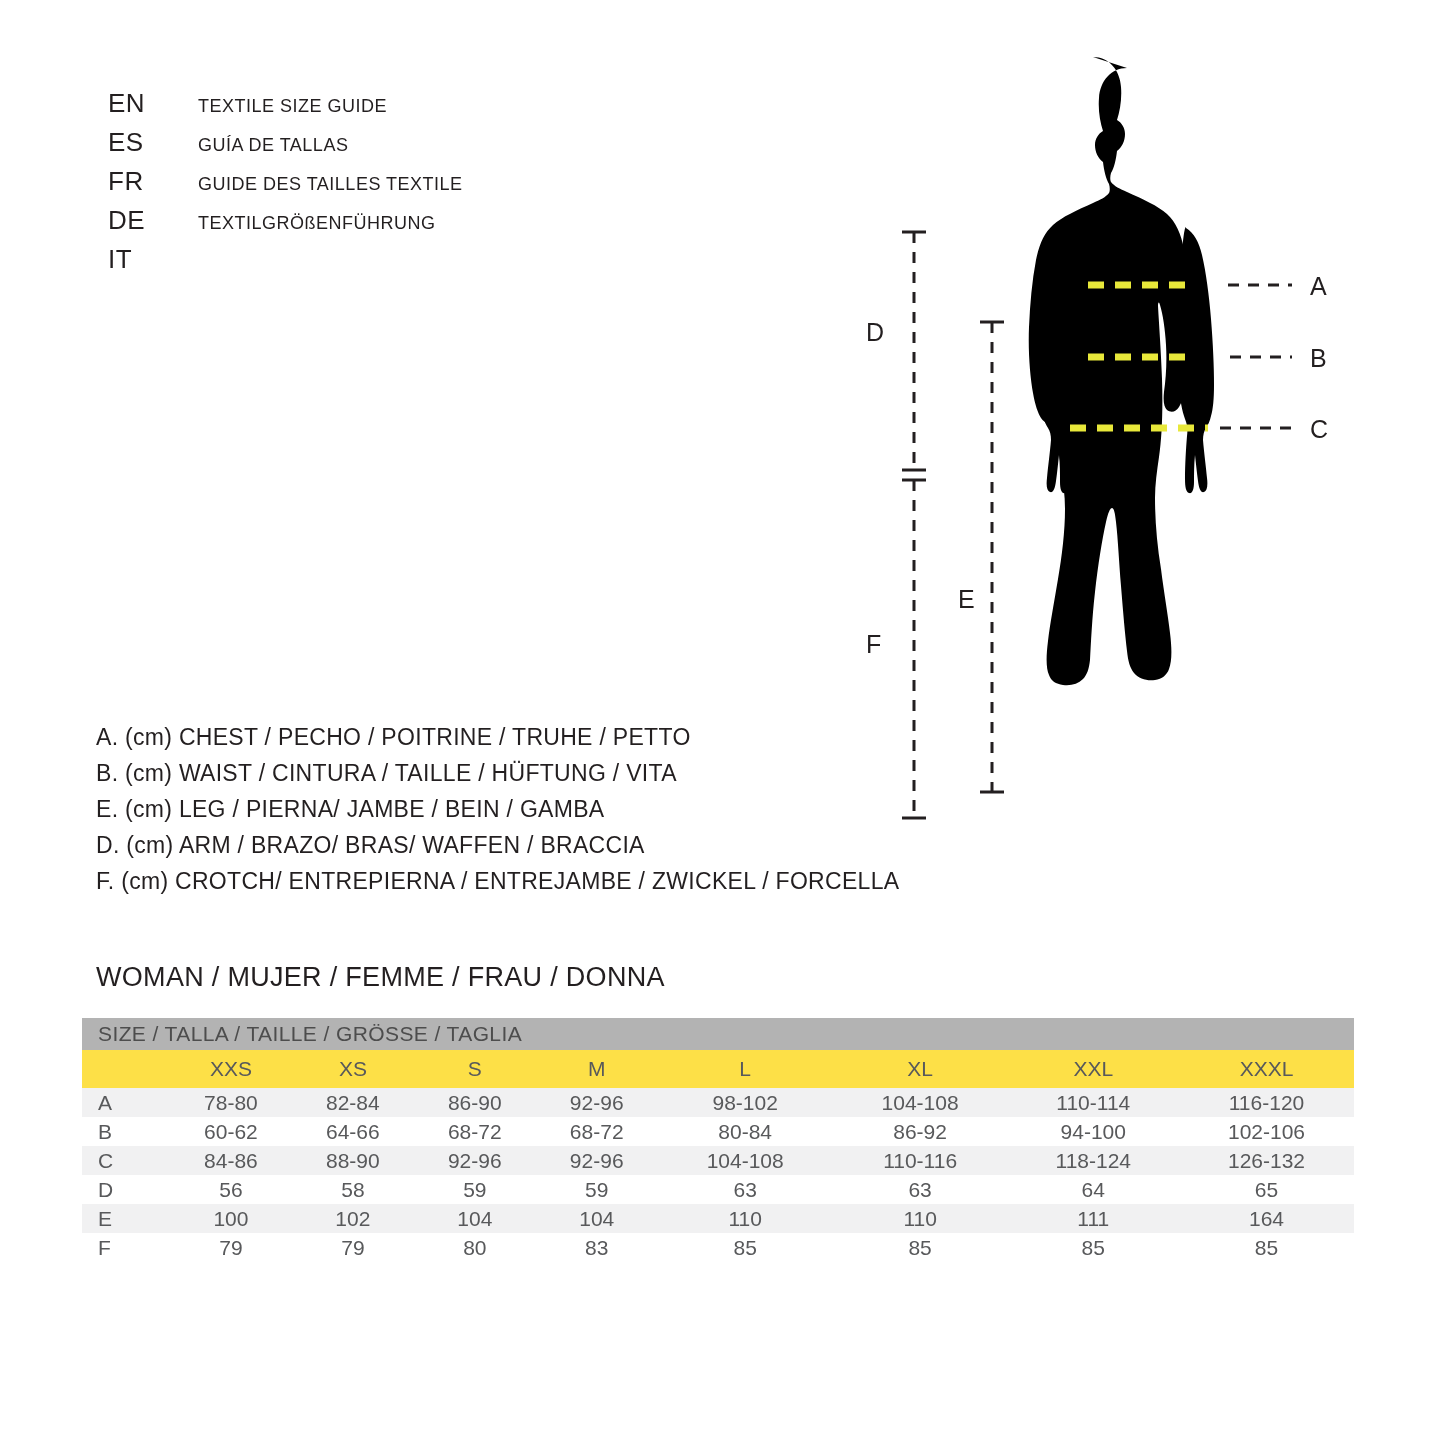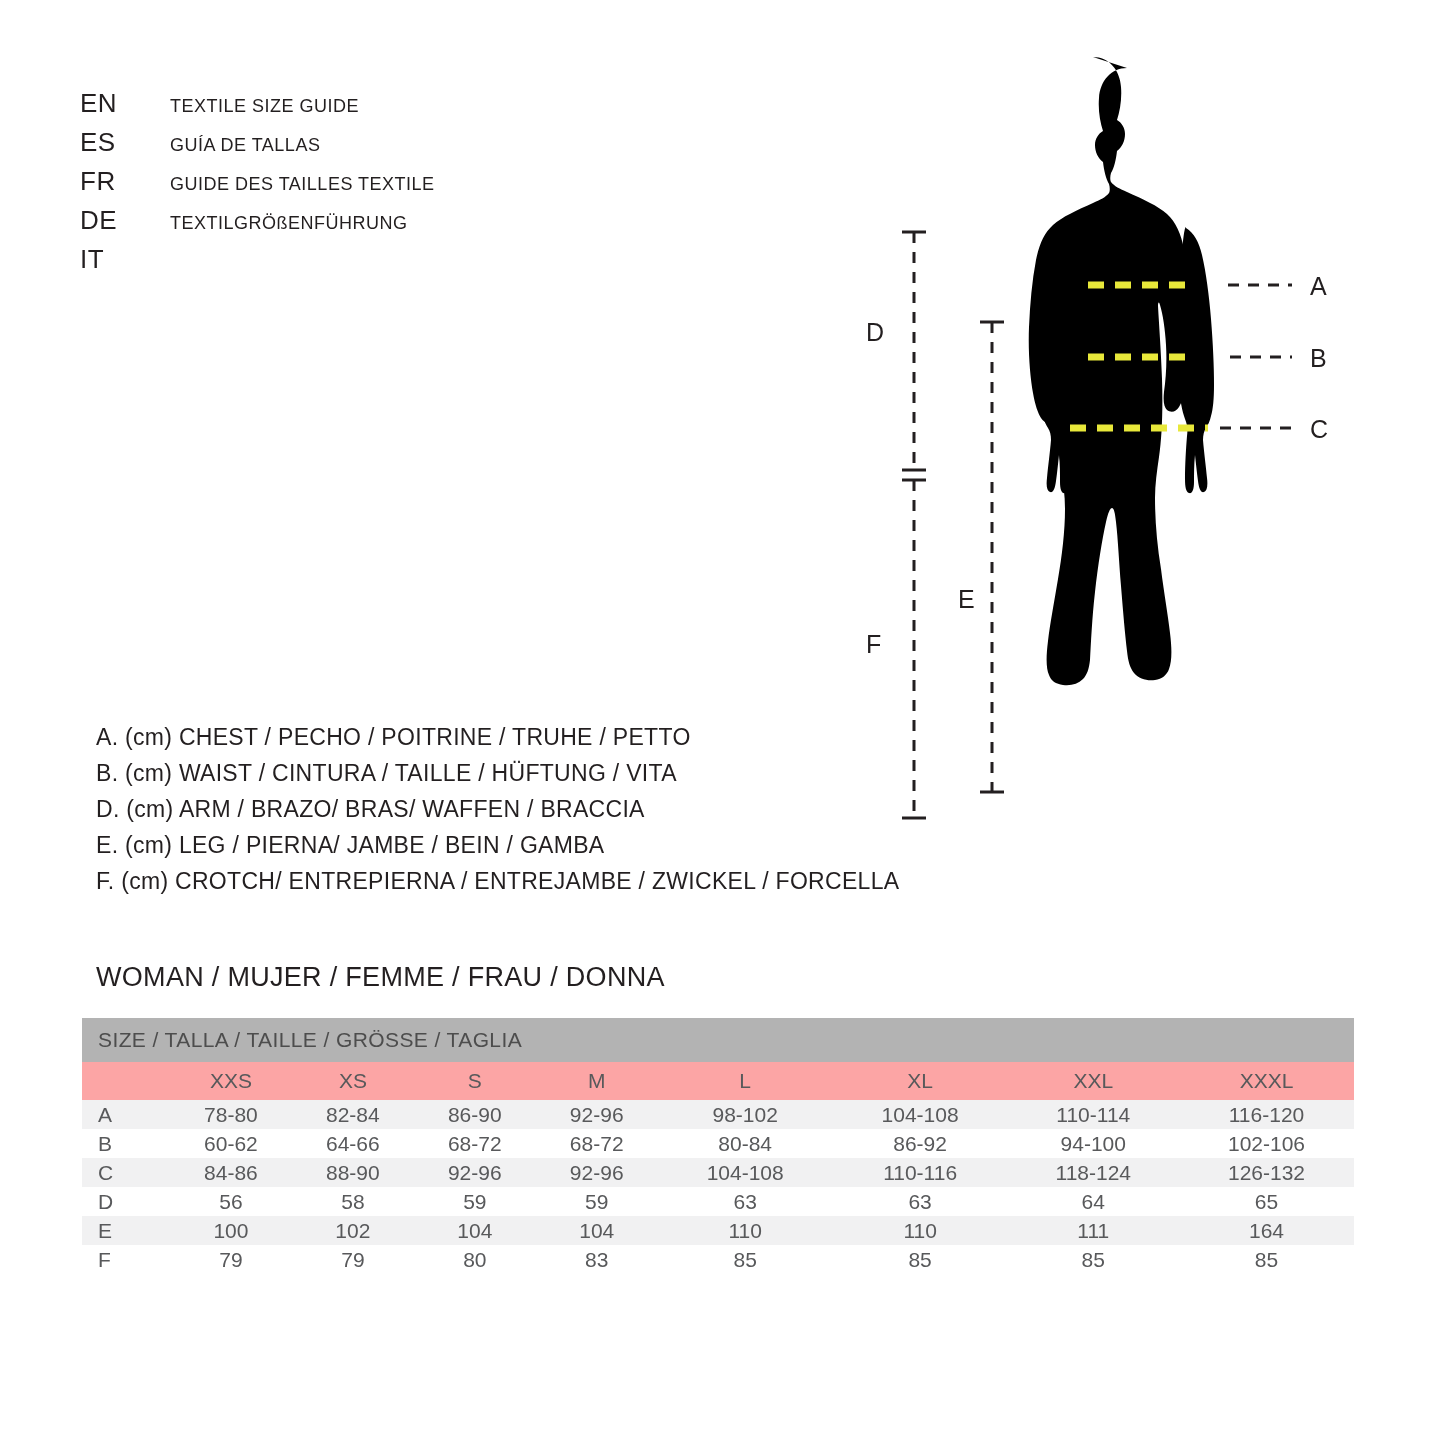--- a/index.html
+++ b/index.html
@@ -12,21 +12,21 @@
     height: 1444px;
     font-family: "Liberation Sans", sans-serif;
     color: #231f20;
     position: relative;
     overflow: hidden;
   }
 
   
   #lang-block {
     position: absolute;
-    left: 80px;
+    left: 108px;
     top: 88px;
   }
   .lang-row {
     display: flex;
     align-items: baseline;
     height: 39px;
   }
   .lang-code {
     width: 90px;
     font-size: 26px;
@@ -74,38 +74,38 @@
     font-weight: normal;
     text-align: center;
     height: 29px;
     vertical-align: middle;
   }
   #size-table .headband td {
     background: #b3b3b3;
     color: #4d4d4d;
     text-align: left;
     padding-left: 16px;
-    height: 44px;
+    height: 32px;
     font-size: 21px;
     letter-spacing: 0.4px;
   }
   #size-table .rowlabel {
     text-align: left;
     padding-left: 16px;
     width: 72px;
     color: #58595b;
   }
   #size-table tr.shade td {
     background: #f1f1f2;
   }
   #size-table tr.plain td {
     background: #ffffff;
   }
   #size-table tr.colhead td {
-    background: #fca5a5;
+    background: #fde047;
     color: #58595b;
     height: 38px;
   }
 
   
   #figure-area {
     position: absolute;
     left: 840px;
     top: 50px;
     width: 560px;
@@ -141,22 +141,22 @@
     <span class="lang-text">TEXTILGRÖßENFÜHRUNG</span>
   </div>
   <div class="lang-row">
     <span class="lang-code">IT</span>
   </div>
 </div>
 
 <div id="legend">
   <div class="legend-row">A. (cm) CHEST / PECHO / POITRINE / TRUHE / PETTO</div>
   <div class="legend-row">B. (cm) WAIST / CINTURA / TAILLE / HÜFTUNG / VITA</div>
+  <div class="legend-row">E. (cm) LEG / PIERNA/ JAMBE / BEIN / GAMBA</div>
   <div class="legend-row">D. (cm) ARM / BRAZO/ BRAS/ WAFFEN / BRACCIA</div>
-  <div class="legend-row">E. (cm) LEG / PIERNA/ JAMBE / BEIN / GAMBA</div>
   <div class="legend-row">F. (cm) CROTCH/ ENTREPIERNA / ENTREJAMBE / ZWICKEL / FORCELLA</div>
 </div>
 
 <div id="woman-label">WOMAN / MUJER / FEMME / FRAU / DONNA</div>
 
 <div id="figure-area">
   <svg width="560" height="860" viewBox="0 0 560 860">
 
     <g>
       <path fill="#000000" d="

